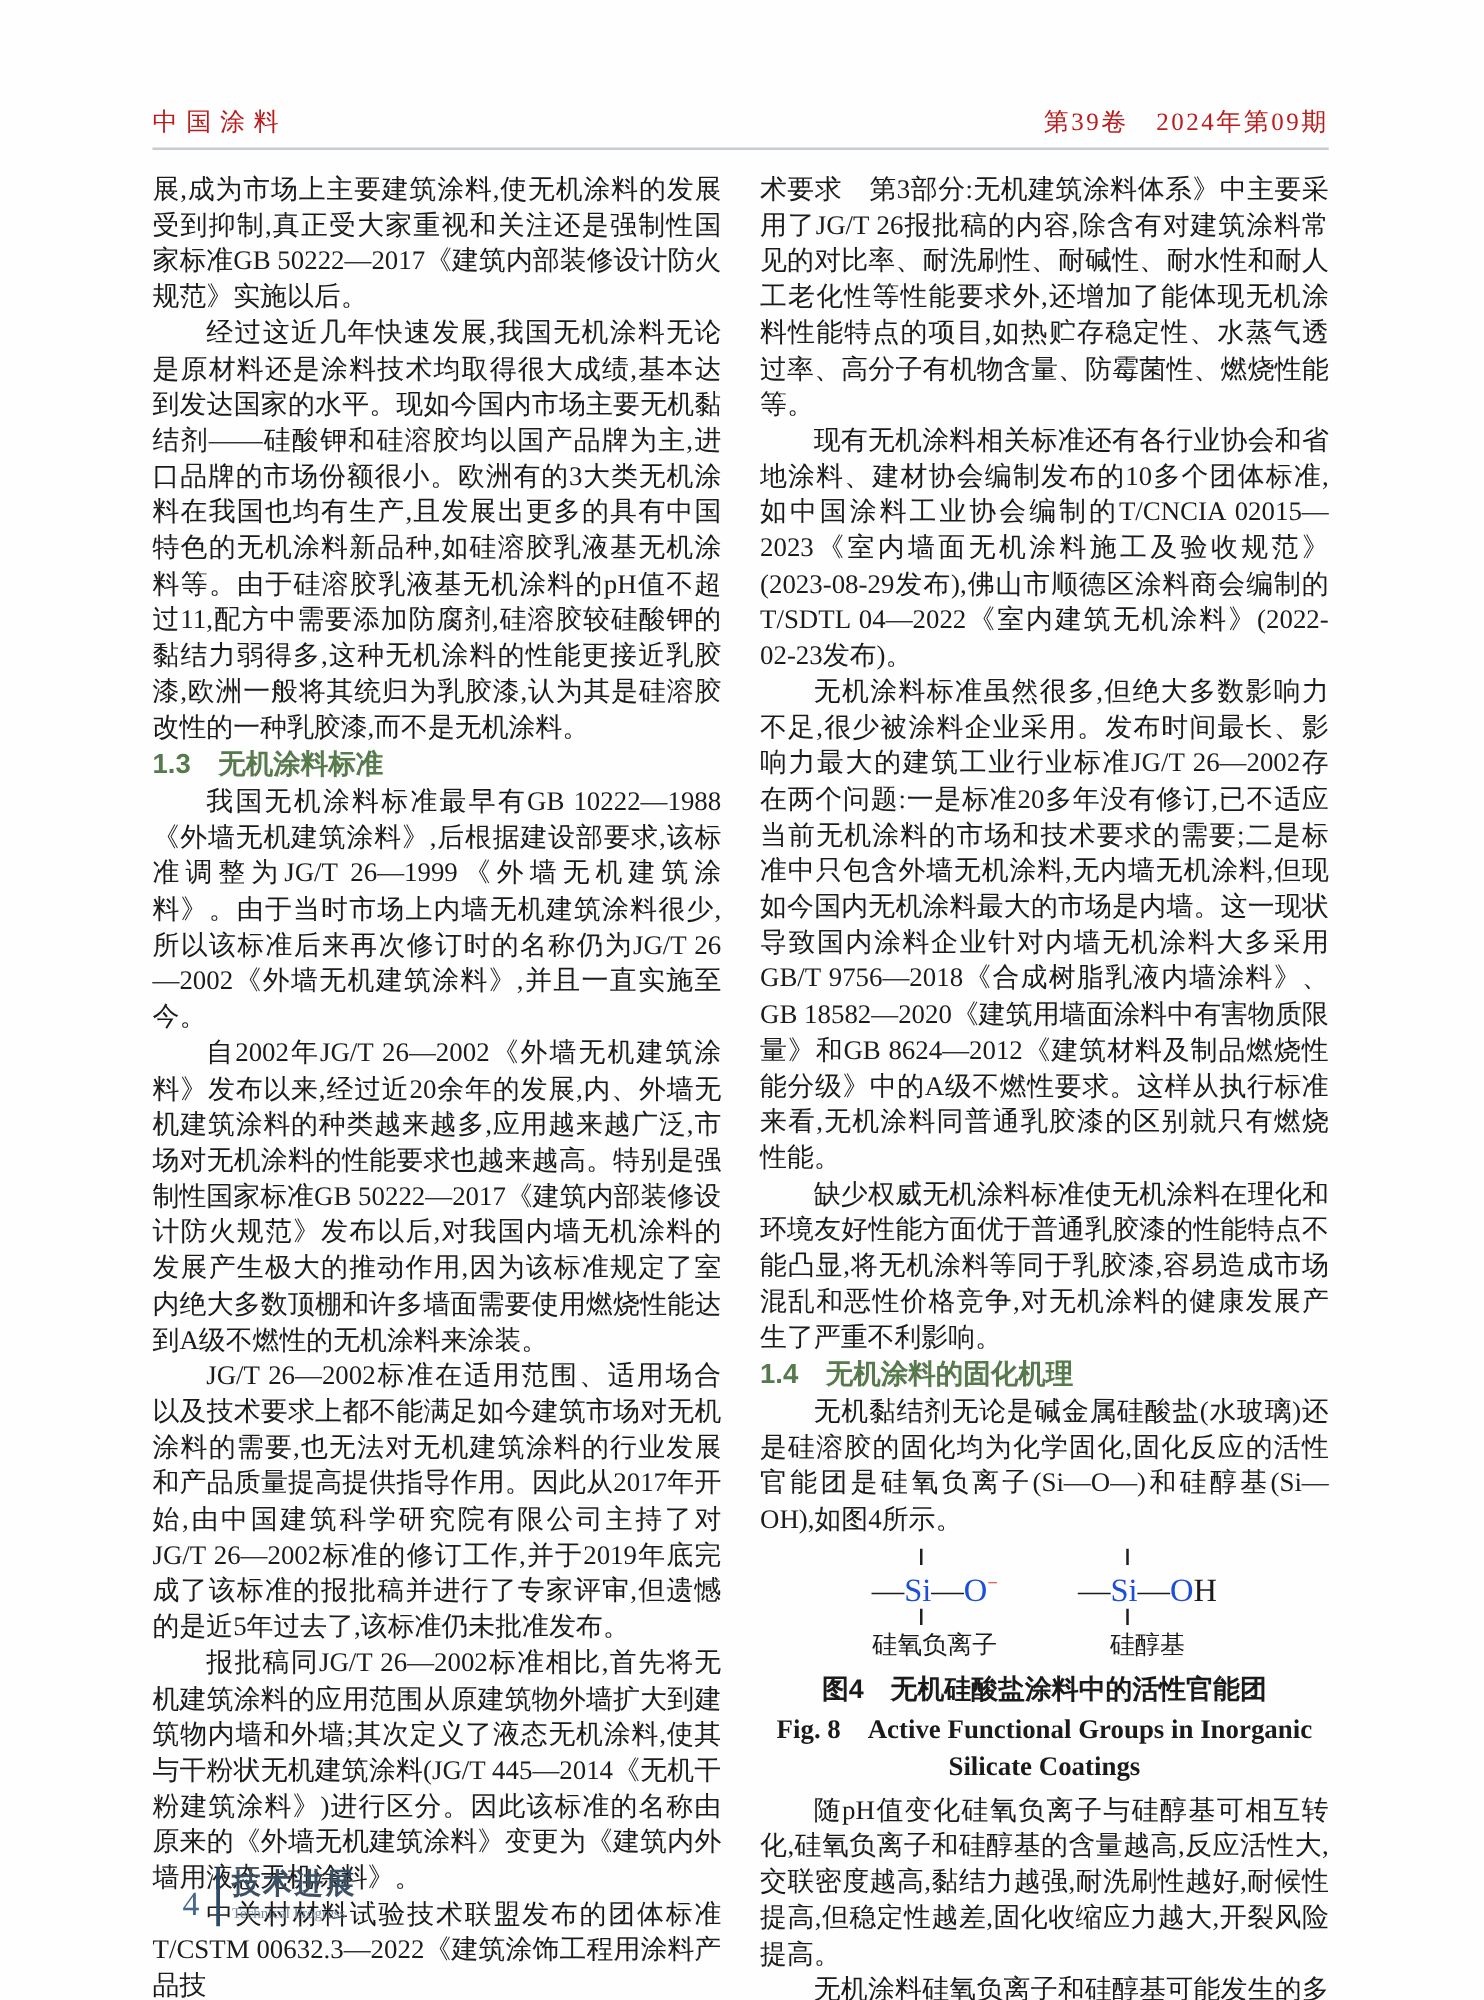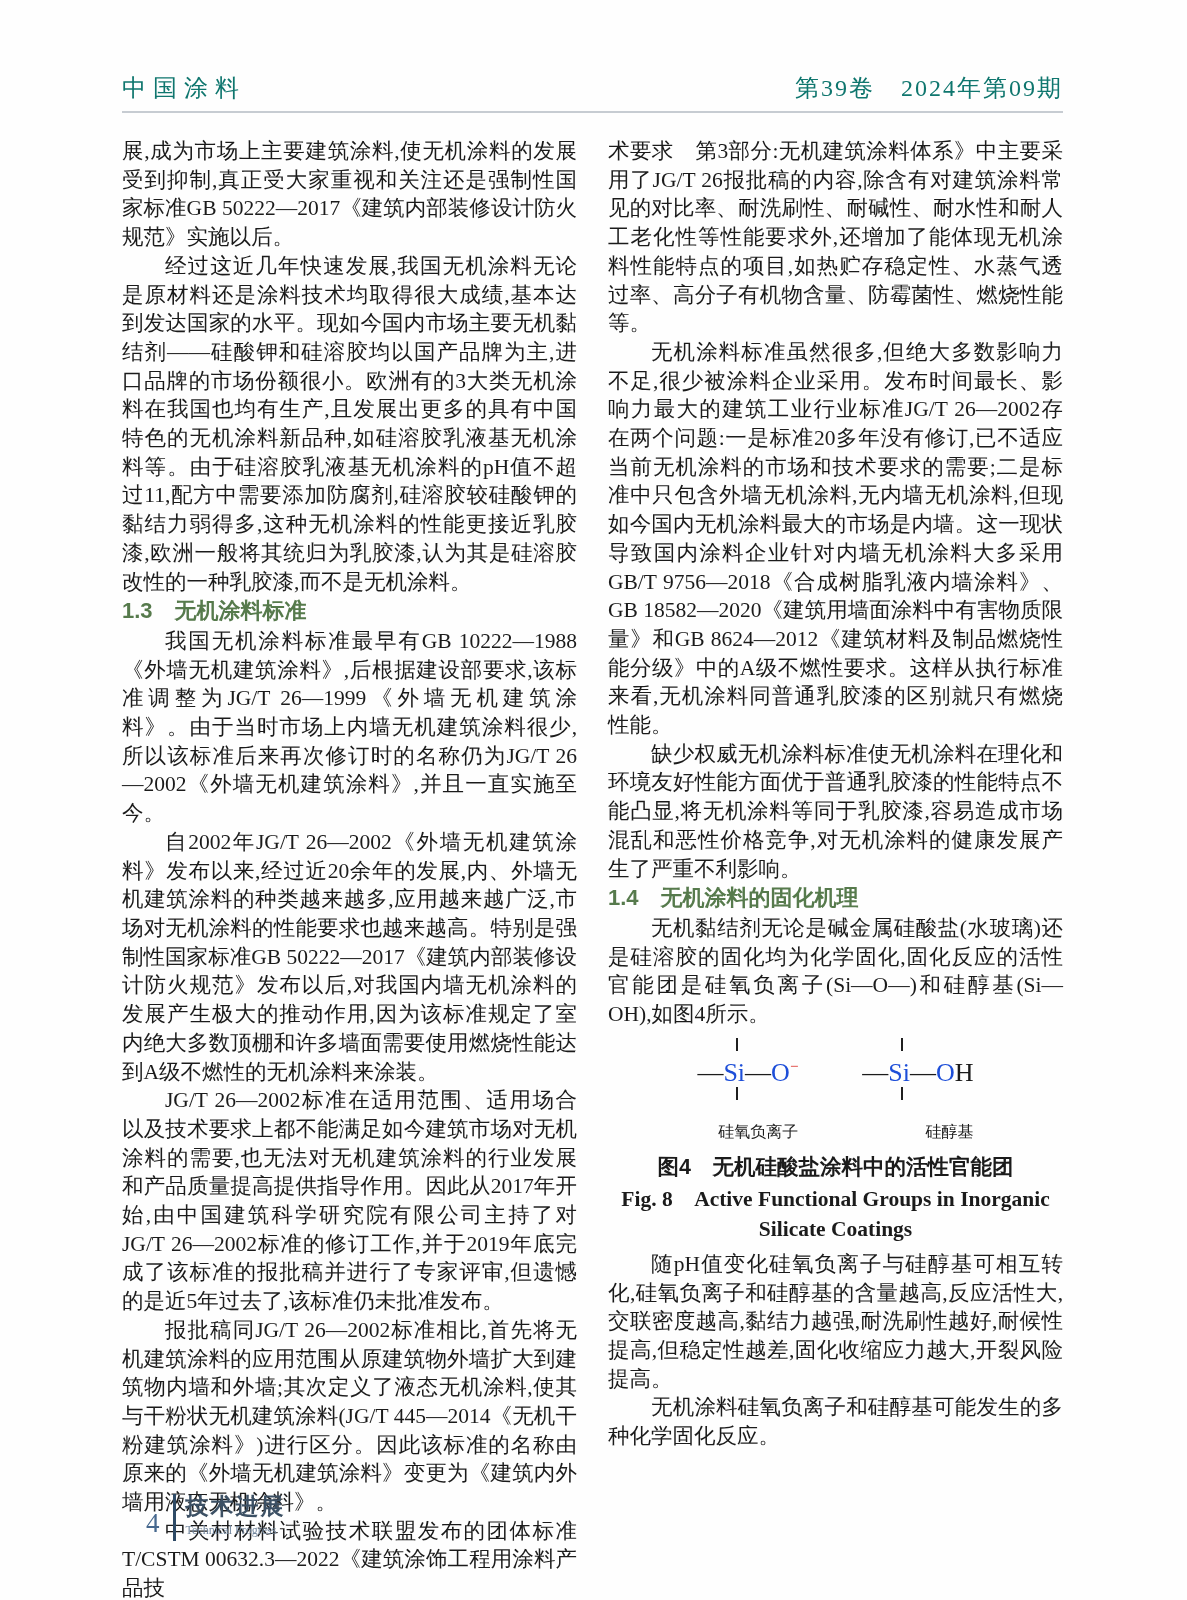--- a/index.html
+++ b/index.html
@@ -12,30 +12,30 @@
     width: 1187px;
     height: 1600px;
     background: #fefefe;
     font-family: "Liberation Serif", "DejaVu Serif", serif;
     color: #1a1a1a;
     overflow: hidden;
   }
   
   .page-header {
     position: absolute;
-    top: 72px;
+    top: 84px;
     left: 122px;
     width: 941px;
     display: flex;
     justify-content: space-between;
     align-items: flex-end;
     border-bottom: 2px solid #c7ccd2;
     padding-bottom: 7px;
-    color: #0f766e;
-    font-size: 24px;
+    color: #b91c1c;
+    font-size: 20px;
   }
   .journal-title { letter-spacing: 7px; }
   .volume-issue  { letter-spacing: 2px; }
   
   .columns {
     position: absolute;
     top: 137px;
     left: 122px;
     width: 941px;
     display: flex;
@@ -79,24 +79,23 @@
   .tick {
     position: absolute;
     left: 39px;
     width: 2px;
     height: 13px;
     background: #1f1f1f;
   }
   .tick-top { top: -1px; }
   .tick-bottom { bottom: -1px; }
   .chem-label {
-    font-size: 16px;
-    margin-top: 19px;
+    font-size: 20px;
+    margin-top: 3px;
     color: #1b1b1b;
-    text-align: right;
   }
   .fig-caption-zh {
     text-align: center;
     font-weight: bold;
     font-size: 21.5px;
     font-family: "Liberation Sans", "DejaVu Sans", sans-serif;
     margin: 4px 0 2px;
   }
   .fig-caption-en {
     text-align: center;
@@ -158,20 +157,21 @@
       <div class="sec-heading">1.3　无机涂料标准</div>
       <p class="indent">我国无机涂料标准最早有GB 10222—1988《外墙无机建筑涂料》,后根据建设部要求,该标准调整为JG/T 26—1999《外墙无机建筑涂料》。由于当时市场上内墙无机建筑涂料很少,所以该标准后来再次修订时的名称仍为JG/T 26—2002《外墙无机建筑涂料》,并且一直实施至今。</p>
       <p class="indent">自2002年JG/T 26—2002《外墙无机建筑涂料》发布以来,经过近20余年的发展,内、外墙无机建筑涂料的种类越来越多,应用越来越广泛,市场对无机涂料的性能要求也越来越高。特别是强制性国家标准GB 50222—2017《建筑内部装修设计防火规范》发布以后,对我国内墙无机涂料的发展产生极大的推动作用,因为该标准规定了室内绝大多数顶棚和许多墙面需要使用燃烧性能达到A级不燃性的无机涂料来涂装。</p>
       <p class="indent">JG/T 26—2002标准在适用范围、适用场合以及技术要求上都不能满足如今建筑市场对无机涂料的需要,也无法对无机建筑涂料的行业发展和产品质量提高提供指导作用。因此从2017年开始,由中国建筑科学研究院有限公司主持了对JG/T 26—2002标准的修订工作,并于2019年底完成了该标准的报批稿并进行了专家评审,但遗憾的是近5年过去了,该标准仍未批准发布。</p>
       <p class="indent">报批稿同JG/T 26—2002标准相比,首先将无机建筑涂料的应用范围从原建筑物外墙扩大到建筑物内墙和外墙;其次定义了液态无机涂料,使其与干粉状无机建筑涂料(JG/T 445—2014《无机干粉建筑涂料》)进行区分。因此该标准的名称由原来的《外墙无机建筑涂料》变更为《建筑内外墙用液态无机涂料》。</p>
       <p class="indent">中关村材料试验技术联盟发布的团体标准T/CSTM 00632.3—2022《建筑涂饰工程用涂料产品技</p>
     </div>
 
     <div class="col">
       <p>术要求　第3部分:无机建筑涂料体系》中主要采用了JG/T 26报批稿的内容,除含有对建筑涂料常见的对比率、耐洗刷性、耐碱性、耐水性和耐人工老化性等性能要求外,还增加了能体现无机涂料性能特点的项目,如热贮存稳定性、水蒸气透过率、高分子有机物含量、防霉菌性、燃烧性能等。</p>
+      <p class="indent">现有无机涂料相关标准还有各行业协会和省地涂料、建材协会编制发布的10多个团体标准,如中国涂料工业协会编制的T/CNCIA 02015—2023《室内墙面无机涂料施工及验收规范》(2023-08-29发布),佛山市顺德区涂料商会编制的T/SDTL 04—2022《室内建筑无机涂料》(2022-02-23发布)。</p>
       <p class="indent">无机涂料标准虽然很多,但绝大多数影响力不足,很少被涂料企业采用。发布时间最长、影响力最大的建筑工业行业标准JG/T 26—2002存在两个问题:一是标准20多年没有修订,已不适应当前无机涂料的市场和技术要求的需要;二是标准中只包含外墙无机涂料,无内墙无机涂料,但现如今国内无机涂料最大的市场是内墙。这一现状导致国内涂料企业针对内墙无机涂料大多采用GB/T 9756—2018《合成树脂乳液内墙涂料》、GB 18582—2020《建筑用墙面涂料中有害物质限量》和GB 8624—2012《建筑材料及制品燃烧性能分级》中的A级不燃性要求。这样从执行标准来看,无机涂料同普通乳胶漆的区别就只有燃烧性能。</p>
       <p class="indent">缺少权威无机涂料标准使无机涂料在理化和环境友好性能方面优于普通乳胶漆的性能特点不能凸显,将无机涂料等同于乳胶漆,容易造成市场混乱和恶性价格竞争,对无机涂料的健康发展产生了严重不利影响。</p>
       <div class="sec-heading">1.4　无机涂料的固化机理</div>
       <p class="indent">无机黏结剂无论是碱金属硅酸盐(水玻璃)还是硅溶胶的固化均为化学固化,固化反应的活性官能团是硅氧负离子(Si—O—)和硅醇基(Si—OH),如图4所示。</p>
 
       <div class="figure">
         <div class="chem-wrap">
 
           <div class="chem">
             <div class="chem-mid">

